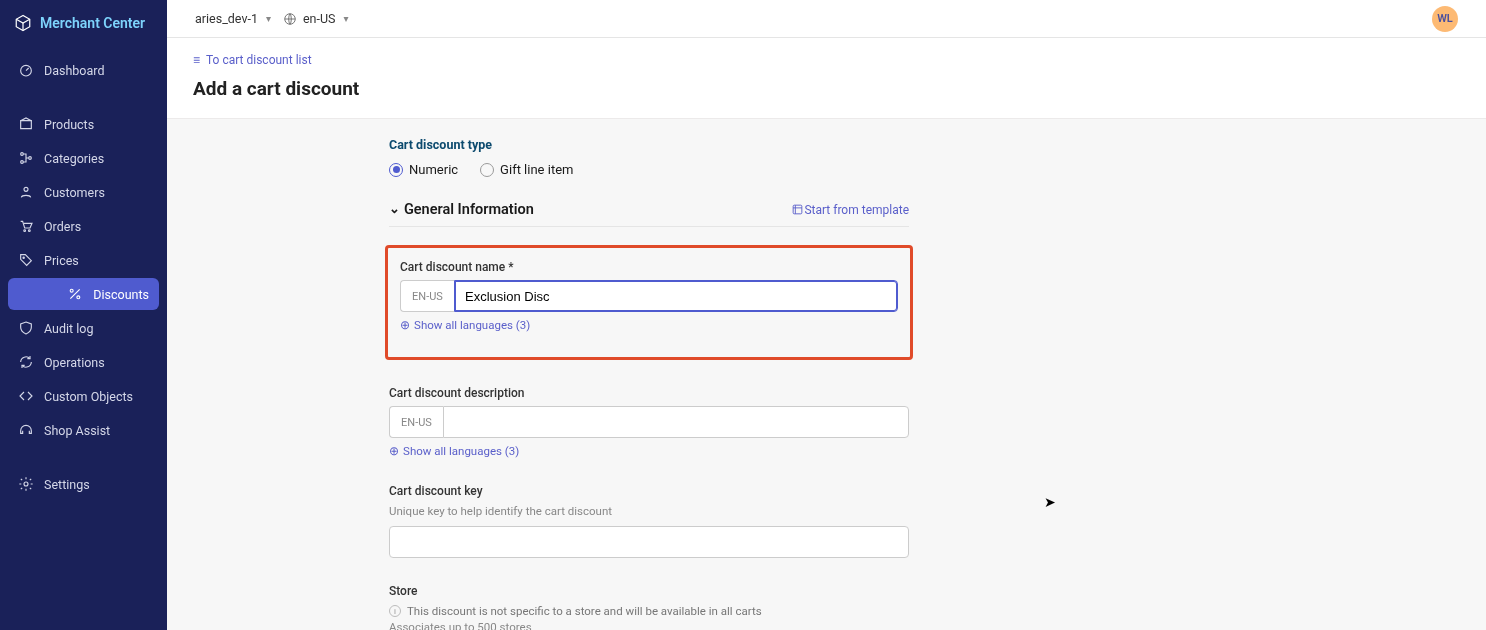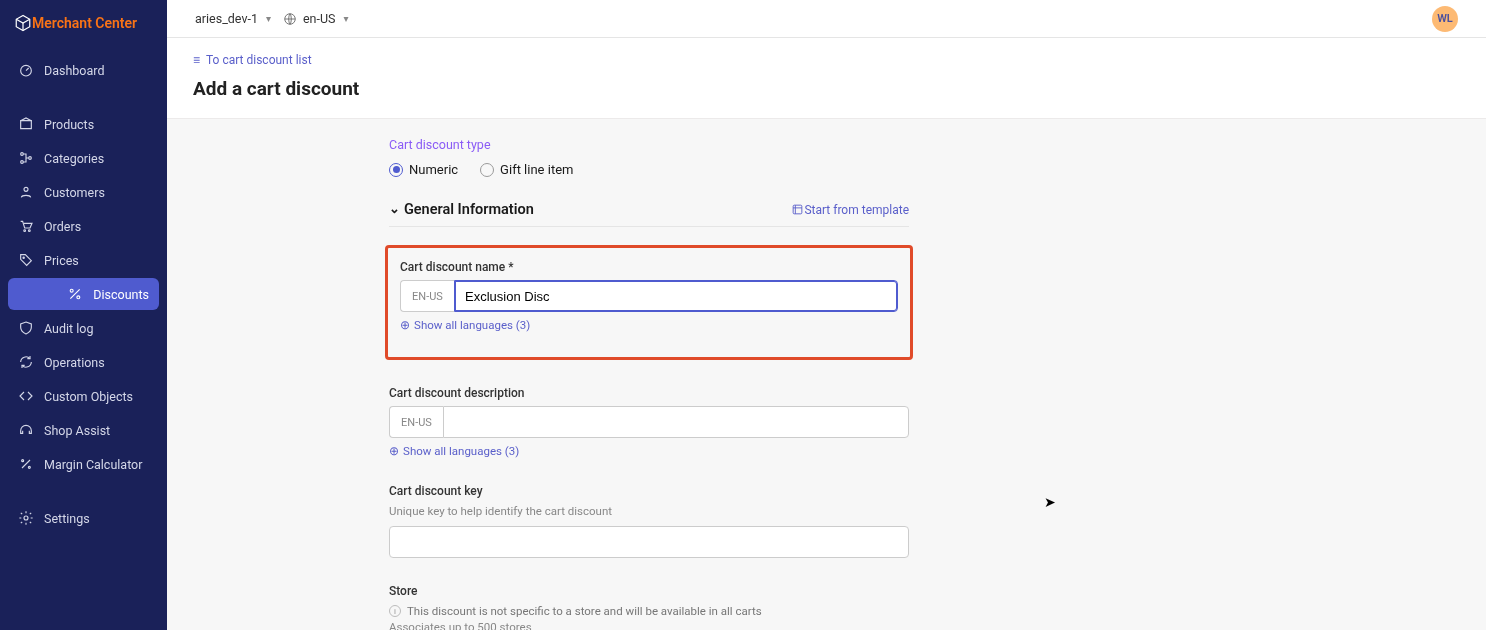--- a/index.html
+++ b/index.html
@@ -1,21 +1,21 @@
 <!DOCTYPE html>
 <html><head>
 <meta charset="utf-8">
 <style>
   * { box-sizing: border-box; margin: 0; padding: 0; }
   html, body { height: 100%; font-family: -apple-system, BlinkMacSystemFont, "Segoe UI", Roboto, sans-serif; font-size: 13px; color: #1a1a1a; }
   body { display: flex; background: #f7f7f7; overflow: hidden; }
 
   
   .sidebar { width: 167px; min-width: 167px; background: #1a2159; color: #e0e3f0; display: flex; flex-direction: column; }
-  .brand { display: flex; align-items: center; padding: 14px 14px 18px; font-weight: 600; font-size: 14px; color: #f97316; }
+  .brand { display: flex; align-items: center; gap: 8px; padding: 14px 14px 18px; font-weight: 600; font-size: 14px; color: #7dd3fc; }
   .brand svg { width: 18px; height: 18px; }
   .nav-group { display: flex; flex-direction: column; gap: 2px; padding: 4px 8px; }
   .nav-spacer { height: 14px; }
   .nav-item { display: flex; align-items: center; gap: 10px; padding: 8px 10px; border-radius: 6px; cursor: pointer; font-size: 12.5px; color: #d4d7e8; }
   .nav-item.active { background: #4f5bcf; color: #fff; justify-content: flex-end; }
   .nav-item svg { width: 16px; height: 16px; flex-shrink: 0; }
 
   
   .main { flex: 1; display: flex; flex-direction: column; min-width: 0; }
   .topbar { height: 38px; background: #fff; border-bottom: 1px solid #e5e5e5; display: flex; align-items: center; padding: 12px 28px; gap: 12px; }
@@ -30,21 +30,21 @@
   .breadcrumb::before { content: "≡"; font-size: 12px; }
   .page-title { margin-top: 10px; font-size: 19px; font-weight: 700; color: #222; }
 
   
   .scroll { flex: 1; overflow-y: scroll; padding: 18px 0 40px; }
   .scroll::-webkit-scrollbar { width: 10px; }
   .scroll::-webkit-scrollbar-thumb { background: #c9c9c9; border-radius: 5px; }
   .scroll::-webkit-scrollbar-track { background: transparent; }
 
   .form { width: 520px; margin-left: 222px; }
-  .label-strong { font-size: 12.5px; font-weight: 400; color: #8b5cf6; margin-bottom: 10px; }
+  .label-strong { font-size: 12.5px; font-weight: 700; color: #0c4a6e; margin-bottom: 10px; }
   .radio-row { display: flex; gap: 22px; margin-bottom: 24px; }
   .radio { display: flex; align-items: center; gap: 6px; cursor: pointer; font-size: 13px; }
   .radio .dot { width: 14px; height: 14px; border: 1.5px solid #999; border-radius: 50%; display: flex; align-items: center; justify-content: center; }
   .radio.checked .dot { border-color: #4f5bcf; }
   .radio.checked .dot::after { content: ""; width: 7px; height: 7px; background: #4f5bcf; border-radius: 50%; }
 
   .section-row { display: flex; align-items: center; justify-content: space-between; margin-bottom: 8px; }
   .section-title { display: flex; align-items: center; gap: 4px; font-size: 14.5px; font-weight: 600; cursor: pointer; }
   .section-title::before { content: "⌄"; font-size: 13px; transform: translateY(-1px); }
   .start-template { display: flex; align-items: center; color: #5a5fca; font-size: 12px; cursor: pointer; }
@@ -158,28 +158,20 @@
           <path d="M9 18 3 12l6-6M15 6l6 6-6 6"></path>
         </svg>
       <span>Custom Objects</span>
     </div>
     <div class="nav-item">
       <svg viewBox="0 0 24 24" fill="none" stroke="currentColor" stroke-width="1.7">
           <path d="M4 13a8 8 0 1 1 16 0v4h-3v-4M4 13v4h3v-4"></path>
         </svg>
       <span>Shop Assist</span>
     </div>
-    <div class="nav-item">
-      <svg viewBox="0 0 24 24" fill="none" stroke="currentColor" stroke-width="1.7">
-          <path d="M6 18 18 6"></path>
-          <circle cx="7" cy="7" r="1.5"></circle>
-          <circle cx="17" cy="17" r="1.5"></circle>
-        </svg>
-      <span>Margin Calculator</span>
-    </div>
   </div>
   <div class="nav-spacer"></div>
   <div class="nav-group">
     <div class="nav-item">
       <svg viewBox="0 0 24 24" fill="none" stroke="currentColor" stroke-width="1.7">
           <circle cx="12" cy="12" r="3"></circle>
           <path d="M12 2v3M12 19v3M4.2 4.2l2.1 2.1M17.7 17.7l2.1 2.1M2 12h3M19 12h3M4.2 19.8l2.1-2.1M17.7 6.3l2.1-2.1"></path>
         </svg>
       <span>Settings</span>
     </div>

